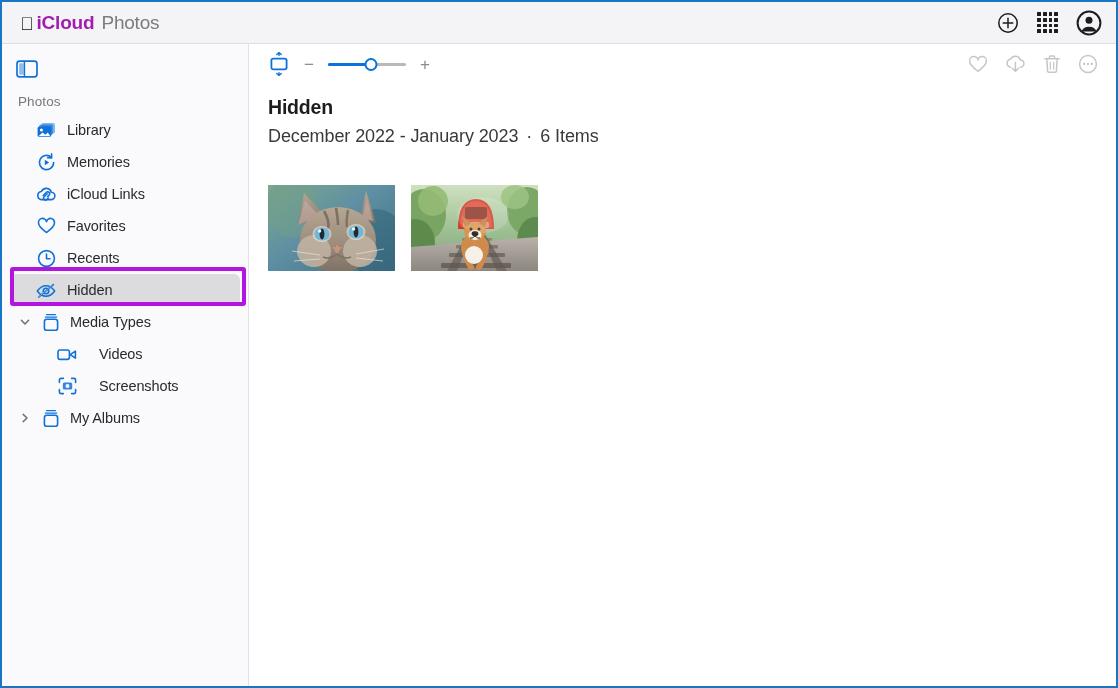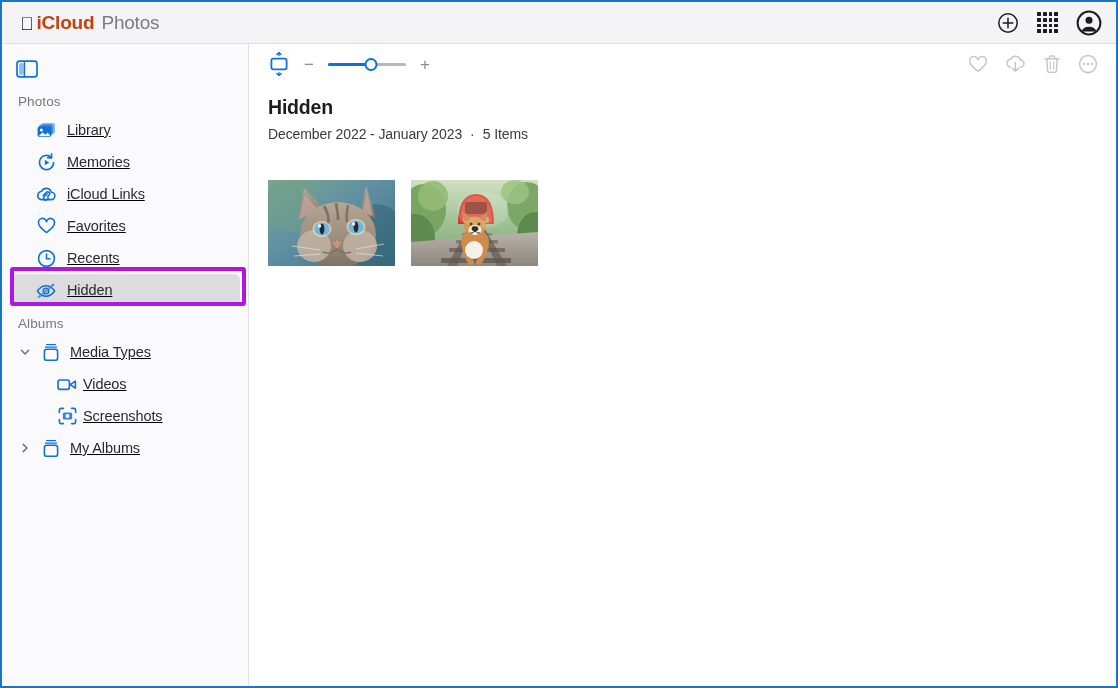--- a/index.html
+++ b/index.html
@@ -40,21 +40,21 @@
     font-size: 19px;
   }
   .apple-logo {
     font-size: 18px;
     color: #111;
     line-height: 1;
     position: relative;
     top: 1px;
     margin-right: 1px;
   }
-  .brand-icloud { color: #c2410c; font-weight: 600; letter-spacing: -0.2px; }
+  .brand-icloud { color: #a21caf; font-weight: 600; letter-spacing: -0.2px; }
   .brand-app    { color: #7b7b80; font-weight: 400; letter-spacing: -0.2px; margin-left: 5px; }
 
   #header-actions {
     margin-left: auto;
     display: flex;
     align-items: center;
     gap: 18px;
   }
   .hdr-icon { display: flex; align-items: center; justify-content: center; cursor: pointer; }
 
@@ -92,34 +92,33 @@
   }
   .nav-item {
     display: flex;
     align-items: center;
     height: 32px;
     margin: 0 8px;
     padding-left: 26px;
     border-radius: 6px;
     cursor: pointer;
     gap: 11px;
-    text-decoration: underline;
   }
   .nav-item.selected { background: #dcdcdf; }
   .nav-icon { width: 20px; height: 20px; display: flex; align-items: center; justify-content: center; flex: 0 0 20px; }
   .nav-label { font-size: 14.5px; color: #2a2a2e; white-space: nowrap; letter-spacing: -0.1px; }
 
   .nav-item.with-chevron { padding-left: 8px; gap: 9px; align-items: center; }
   .chevron {
     width: 14px; height: 14px;
     flex: 0 0 14px;
     display: flex; align-items: center; justify-content: center;
     color: #6f6f74;
   }
-  .nav-item.child { padding-left: 47px; gap: 6px; }
+  .nav-item.child { padding-left: 47px; gap: 22px; }
 
   
   #annotation-box {
     position: absolute;
     left: 8px;
     top: 223px;
     width: 236px;
     height: 39px;
     border: 4px solid #b315e0;
     border-radius: 3px;
@@ -176,21 +175,21 @@
   
   #content-head { padding: 12px 0 0 18px; }
   #album-title {
     font-size: 19.5px;
     font-weight: 700;
     color: #1d1d1f;
     letter-spacing: -0.2px;
   }
   #album-meta {
     margin-top: 7px;
-    font-size: 14px;
+    font-size: 18px;
     color: #3a3a3e;
     display: flex;
     align-items: center;
     gap: 8px;
     letter-spacing: -0.1px;
   }
   .meta-sep { color: #3a3a3e; }
 
   
   #photo-grid {
@@ -330,21 +329,20 @@
           <path d="M1.4 9 C4 5.3 7.2 3.5 10.5 3.5 C13.8 3.5 17 5.3 19.6 9 C17 12.7 13.8 14.5 10.5 14.5 C7.2 14.5 4 12.7 1.4 9 Z" fill="none" stroke="#1071d8" stroke-width="1.6" stroke-linejoin="round"></path>
           <circle cx="10.5" cy="9" r="2.9" fill="none" stroke="#1071d8" stroke-width="1.6"></circle>
           <path d="M2.8 15.4 L18.2 2.3" stroke="#1071d8" stroke-width="1.8" stroke-linecap="round"></path>
           <path d="M2.8 15.4 L18.2 2.3" stroke="#dcdcdf" stroke-width="0.9" stroke-linecap="round" opacity="0.55" transform="translate(-1.2,0.9)"></path>
         </svg>
       </span>
       <span class="nav-label">Hidden</span>
     </div>
 
 
-    <div class="section-label">Albums</div>
 
     <div class="nav-item with-chevron">
       <span class="chevron">
         <svg width="12" height="12" viewBox="0 0 12 12">
           <path d="M2.4 4.2 L6 8 L9.6 4.2" fill="none" stroke="#6f6f74" stroke-width="1.5" stroke-linecap="round" stroke-linejoin="round"></path>
         </svg>
       </span>
       <span class="nav-icon">
         <svg width="18" height="19" viewBox="0 0 18 19">
           <path d="M4.6 1.6 H13.4" stroke="#1071d8" stroke-width="1.4" stroke-linecap="round"></path>
@@ -452,21 +450,21 @@
           </svg>
         </span>
       </div>
     </div>
 
     <div id="content-head">
       <div id="album-title">Hidden</div>
       <div id="album-meta">
         <span>December 2022 - January 2023</span>
         <span class="meta-sep">·</span>
-        <span>5 Items</span>
+        <span>6 Items</span>
       </div>
     </div>
 
     <div id="photo-grid">
 
       <div class="thumb-card">
         <svg viewBox="0 0 127 86" preserveAspectRatio="xMidYMid slice">
           <defs>
             <linearGradient id="catbg" x1="0" y1="0" x2="1" y2="1">
               <stop offset="0%" stop-color="#7fa88c"></stop>

